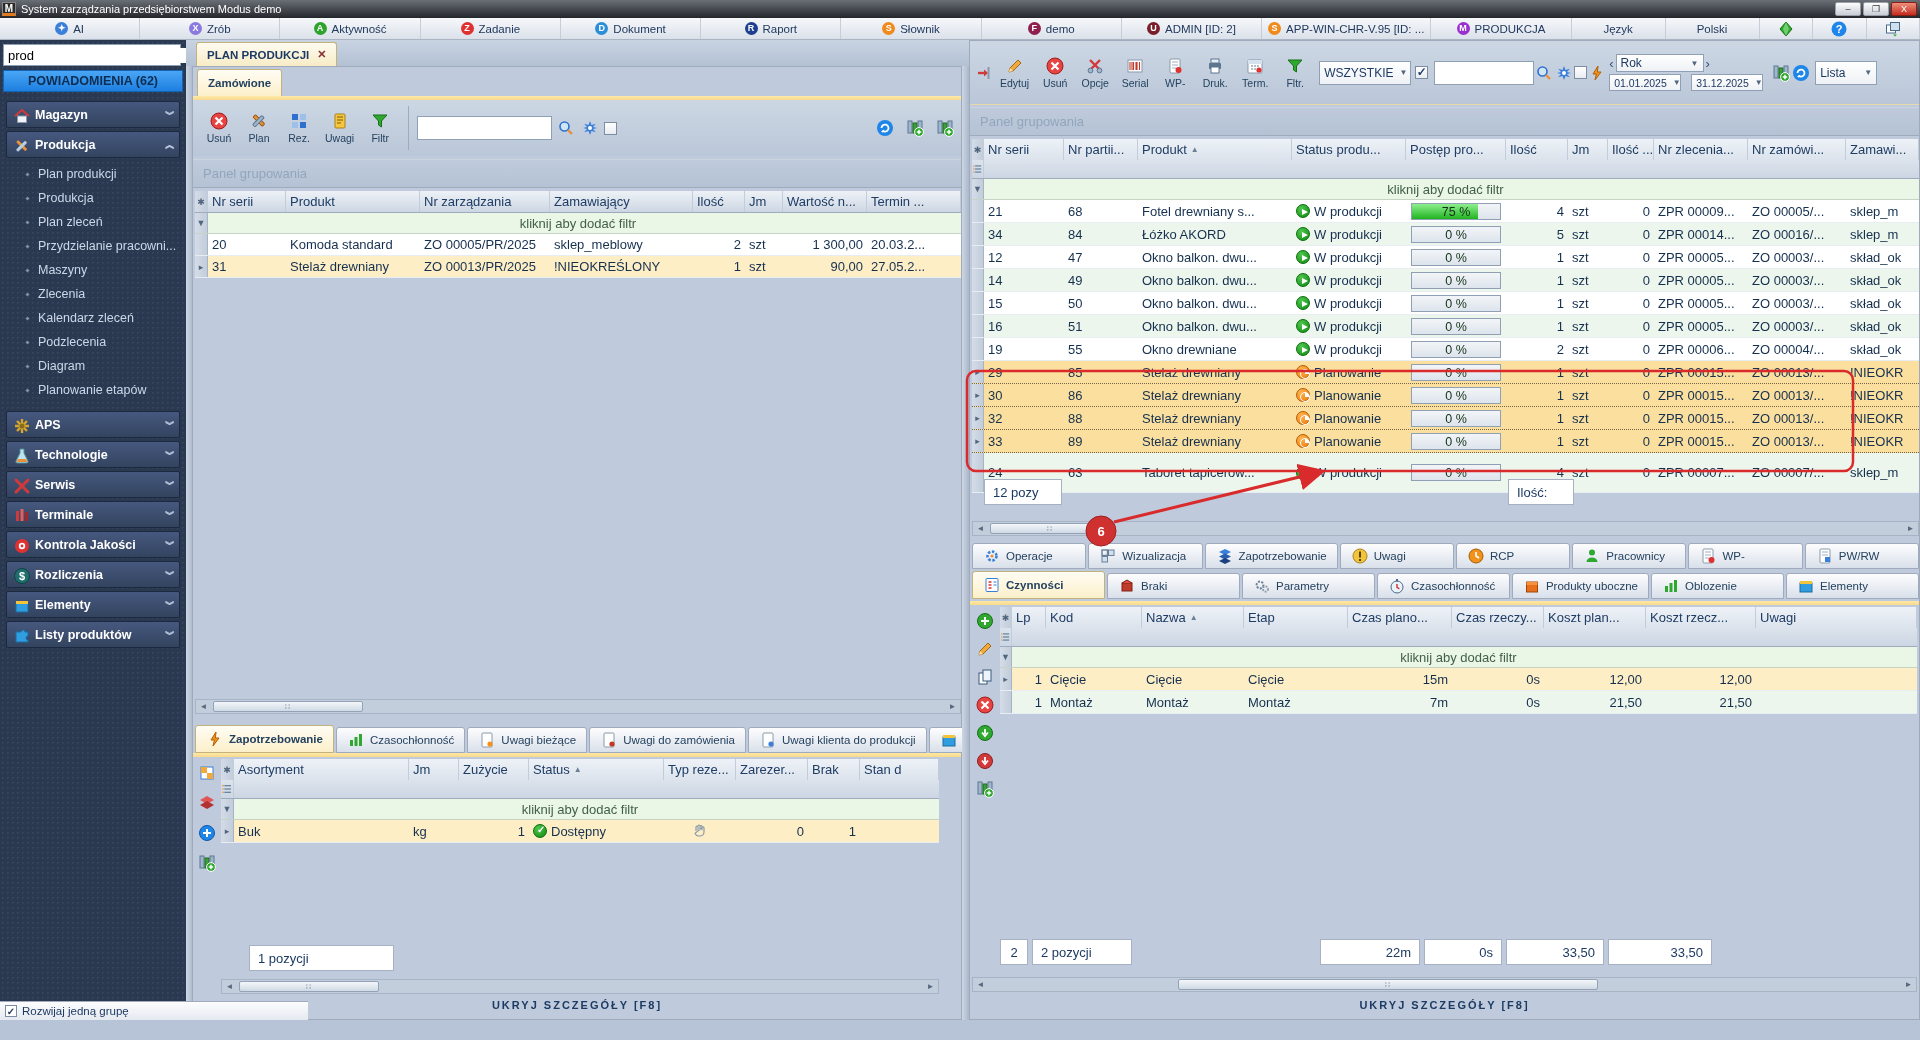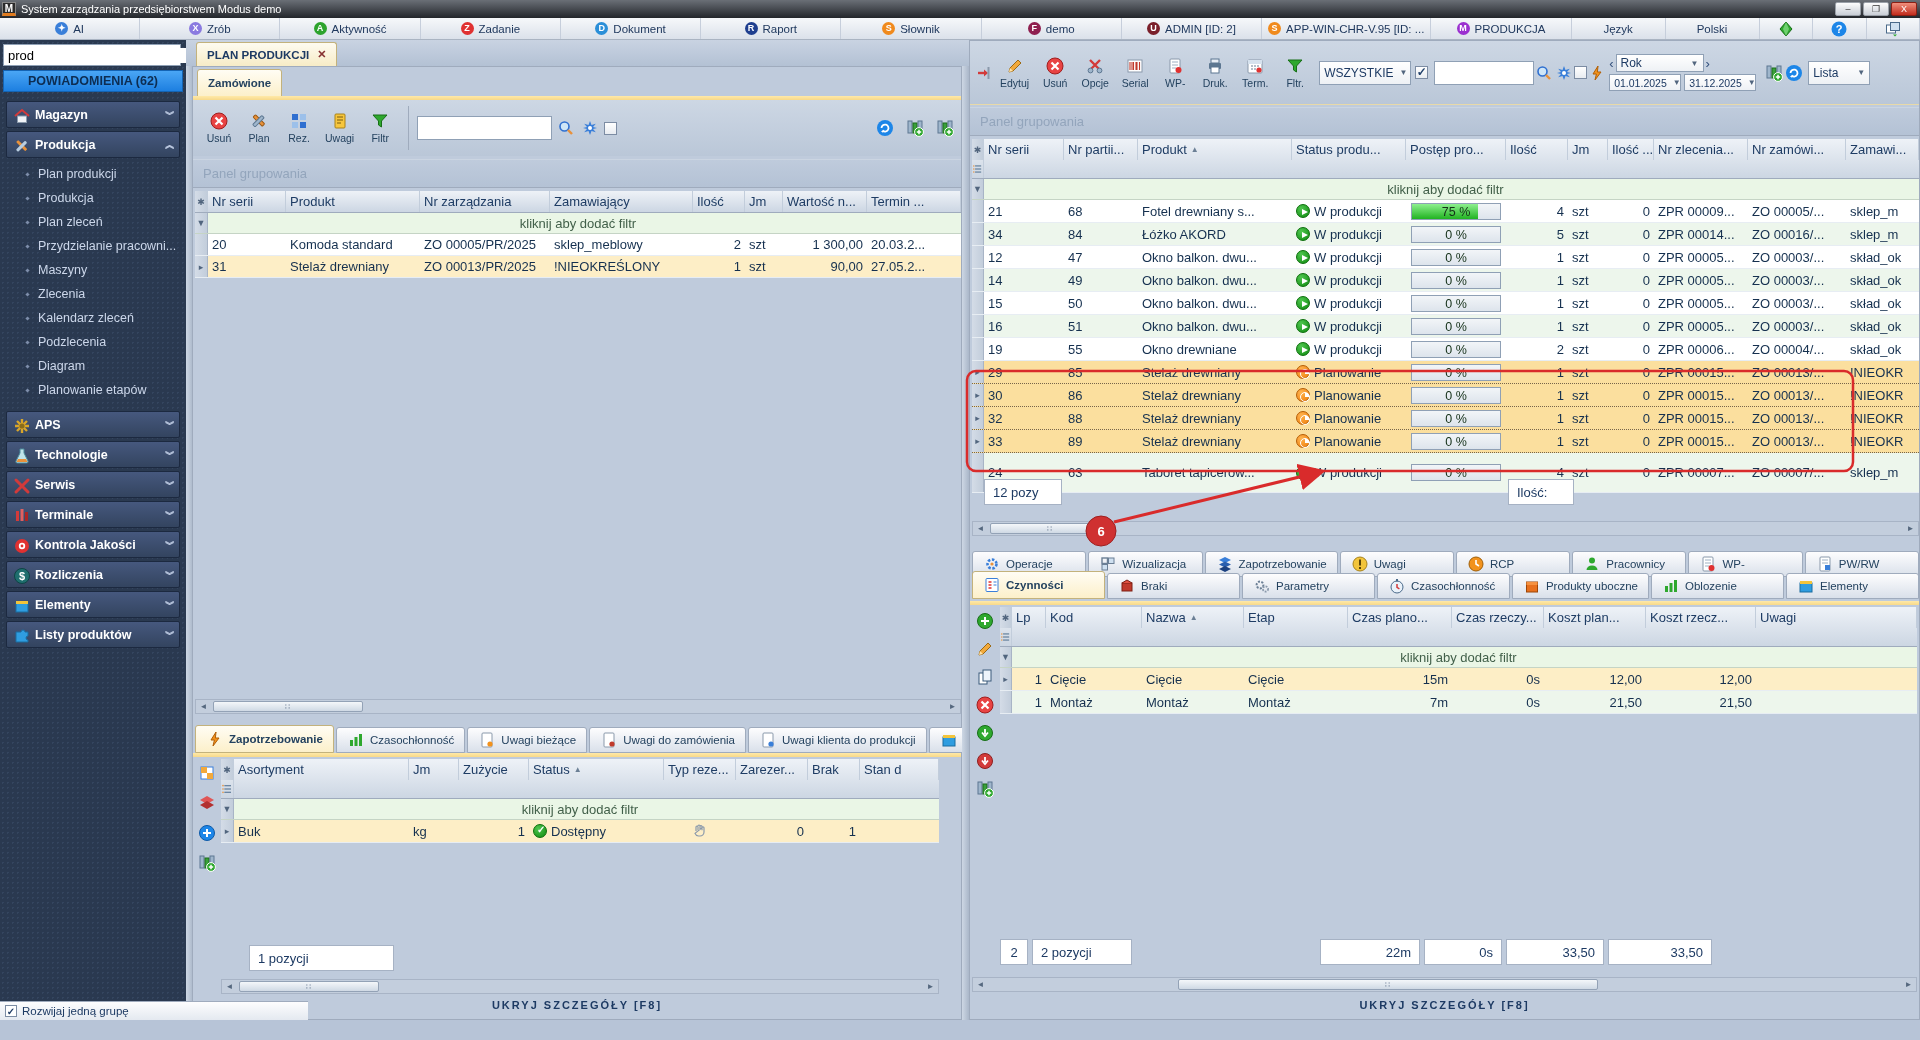--- a/index.html
+++ b/index.html
@@ -725,21 +725,21 @@
         </span>
       <div style="display:flex;flex-direction:column;gap:2px;margin-left:2px">
         <div style="display:flex;align-items:center;gap:2px">
           <span style="font-size:13px;color:#33507c">‹</span>
           <div class="tsel" style="width:88px;height:18px">
               <span>Rok</span>
               <span class="car">▼</span>
             </div>
           <span style="font-size:13px;color:#33507c">›</span>
         </div>
-        <div style="display:flex;gap:3px">
+        <div style="display:flex;gap:10px">
           <div class="tsel" style="width:72px;height:17px;font-size:10.5px">
               <span>01.01.2025</span>
               <span class="car">▼</span>
             </div>
           <div class="tsel" style="width:72px;height:17px;font-size:10.5px">
               <span>31.12.2025</span>
               <span class="car">▼</span>
             </div>
         </div>
       </div>
@@ -1116,21 +1116,21 @@
         <div class="subtab" style="flex: 1 1 0%;">
           <span style="display:flex">
             <svg width="18" height="18" viewBox="0 0 18 18">
               <rect x="4" y="2" width="10" height="14" rx="1" fill="#fff" stroke="#8a99ab"></rect>
               <path d="M6 5h6M6 8h6M6 11h4" stroke="#9fb0c2"></path>
               <circle cx="12.5" cy="13" r="3" fill="#e03131"></circle>
             </svg>
           </span>
           <span>WP-</span>
         </div>
-        <div class="subtab" style="flex: 1 1 0%; margin-top: 8px;">
+        <div class="subtab" style="flex: 1 1 0%;">
           <span style="display:flex">
             <svg width="18" height="18" viewBox="0 0 18 18">
               <rect x="4" y="2" width="10" height="14" rx="1" fill="#fff" stroke="#8a99ab"></rect>
               <path d="M6 5h6M6 8h6" stroke="#9fb0c2"></path>
               <rect x="9" y="10" width="5" height="5" fill="#3a7fd9"></rect>
             </svg>
           </span>
           <span>PW/RW</span>
         </div>
       </div>

